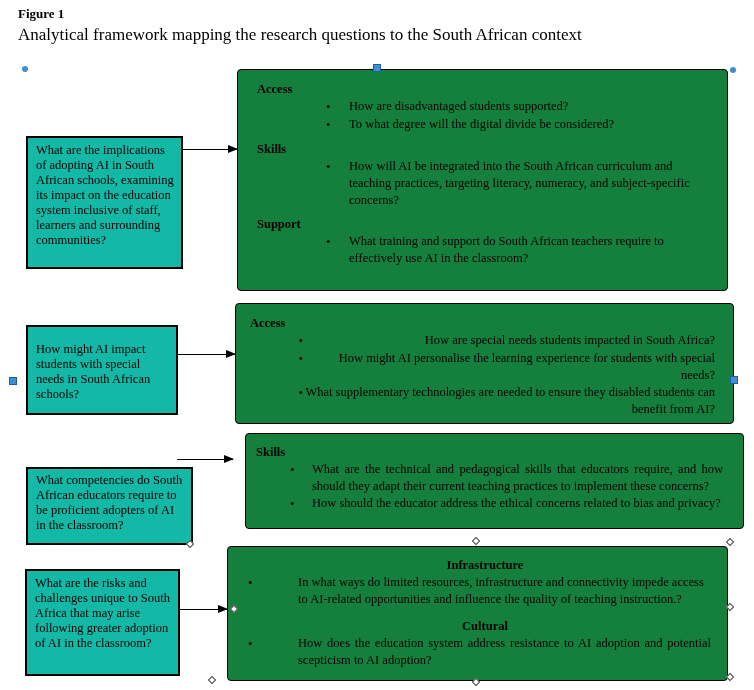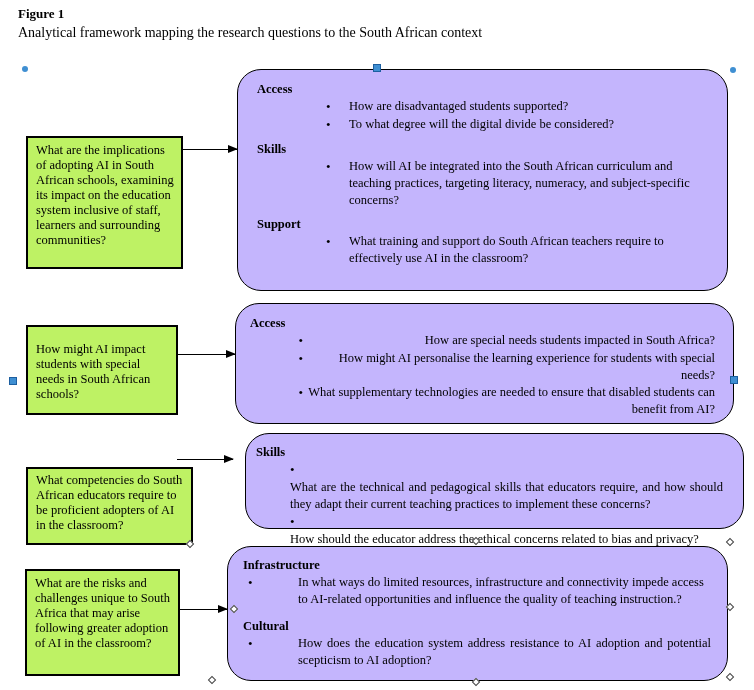--- a/index.html
+++ b/index.html
@@ -5,27 +5,27 @@
   html,body{margin:0;padding:0;background:#ffffff;}
   .canvas{
     position:relative;
     width:754px;height:690px;
     background:#ffffff;
     font-family:"Liberation Serif","DejaVu Serif",serif;
     color:#000;
     overflow:hidden;
   }
   .fig-label{position:absolute;left:18px;top:6px;font-size:13px;font-weight:bold;}
-  .fig-caption{position:absolute;left:18px;top:25px;font-size:14px;}
+  .fig-caption{position:absolute;left:18px;top:25px;font-size:17px;}
 
   
   .qbox{
     position:absolute;
     border:2px solid #000;
-    background:#bef264;
+    background:#14b8a6;
     box-sizing:border-box;
     font-size:12.5px;line-height:15px;
     padding:5px 7px 4px 8px;
   }
   .q1{left:26px;top:136px;width:157px;height:133px;}
   .q2{left:26px;top:325px;width:152px;height:90px;padding-top:15px;}
   .q3{left:26px;top:435px;width:167px;height:78px;padding-top:4px;margin-top:32px;}
   .q4{left:25px;top:569px;width:155px;height:107px;padding-top:5px;}
 
   
@@ -36,40 +36,40 @@
     border-top:4.8px solid transparent;border-bottom:4.8px solid transparent;
   }
   .a1{left:183px;top:149px;width:54px;}
   .a2{left:178px;top:354px;width:57px;}
   .a3{left:177px;top:459px;width:56px;}
   .a4{left:180px;top:609px;width:47px;}
 
   
   .panel{
     position:absolute;
-    border:1.6px solid #000;border-radius:24px;
-    background:#c4b5fd;box-sizing:border-box;
+    border:1.6px solid #000;border-radius:4px;
+    background:#15803d;box-sizing:border-box;
     font-size:12.5px;line-height:17px;
   }
   .r1{left:237px;top:69px;width:491px;height:222px;padding-top:11px;}
   .r2{left:235px;top:303px;width:499px;height:121px;padding-top:11px;}
   .r3{left:245px;top:433px;width:499px;height:96px;padding-top:10px;}
   .r4{left:227px;top:546px;width:501px;height:135px;padding-top:10px;}
 
   .heading{font-weight:bold;}
   .r1 .heading{padding-left:19px;}
   .r2 .heading{padding-left:14px;}
   .r3 .heading{padding-left:10px;}
-  .r4 .heading{padding-left:15px;}
+  .r4 .heading{padding-left:15px;text-align:center;}
 
   .bullet{display:flex;}
   .dot::before{content:"\2022";font-size:13px;}
   .r1 .bullet{margin-left:88px;}  .r1 .dot{width:23px;flex:none;}  .r1 .btext{flex:1;padding-right:24px;}
   .r2 .bullet{margin-left:43px;text-align:right;}  .r2 .dot{width:24px;flex:none;}  .r2 .btext{flex:1;padding-right:18px;}
-  .r3 .bullet{margin-left:44px;flex-direction:column;}  .r3 .dot{width:22px;flex:none;}  .r3 .btext{flex:1;padding-right:20px;}
+  .r3 .bullet{margin-left:44px;}  .r3 .dot{width:22px;flex:none;}  .r3 .btext{flex:1;padding-right:20px;}
   .r4 .bullet{margin-left:20px;gap:25px;}  .r4 .dot{width:25px;flex:none;}  .r4 .btext{flex:1;padding-right:16px;}
   .just .btext{text-align:justify;}
 
   .section + .section{margin-top:7px;}
   .r4 .section + .section{margin-top:10px;}
 
   
   .h-square{
     position:absolute;width:8px;height:8px;
     background:var(--handle_fill,#3F8FD2);
@@ -146,21 +146,21 @@
       <div class="bullet">
         <span class="dot"></span>
         <div class="btext">How are special needs students impacted in South Africa?</div>
       </div>
       <div class="bullet">
         <span class="dot"></span>
         <div class="btext">How might AI personalise the learning experience for students with special needs?</div>
       </div>
       <div class="bullet">
         <span class="dot"></span>
-        <div class="btext">What supplementary technologies are needed to ensure that disabled students can benefit from AI?</div>
+        <div class="btext">What supplementary technologies are needed to ensure they disabled students can benefit from AI?</div>
       </div>
     </div>
   </div>
 
   <div class="panel r3">
     <div class="section">
       <div class="heading">Skills</div>
       <div class="bullet just">
         <span class="dot"></span>
         <div class="btext">What are the technical and pedagogical skills that educators require, and how should they adapt their current teaching practices to implement these concerns?</div>

